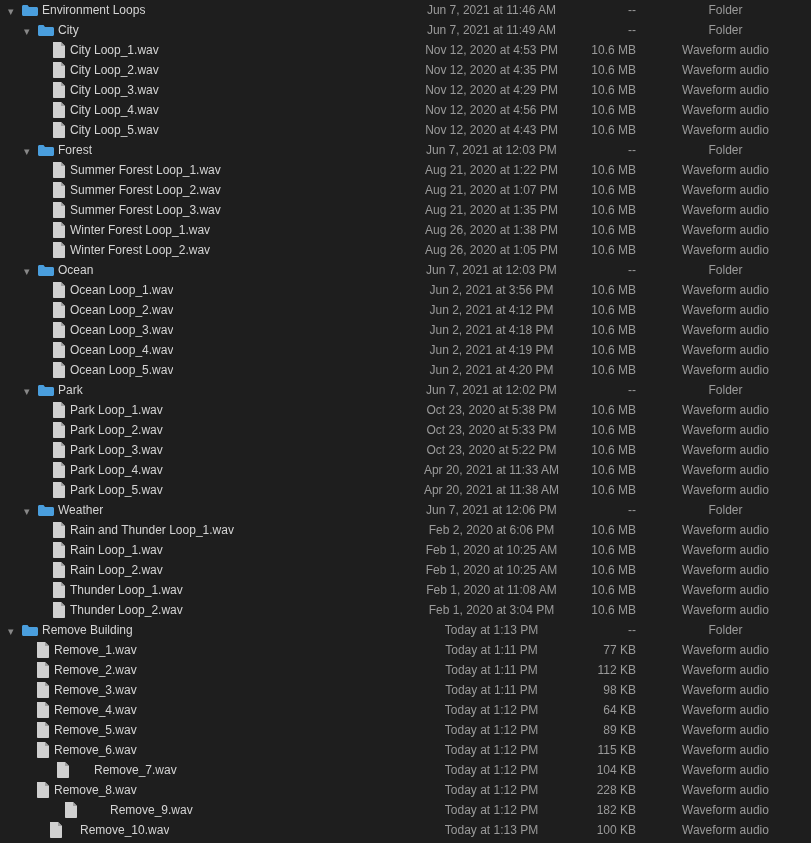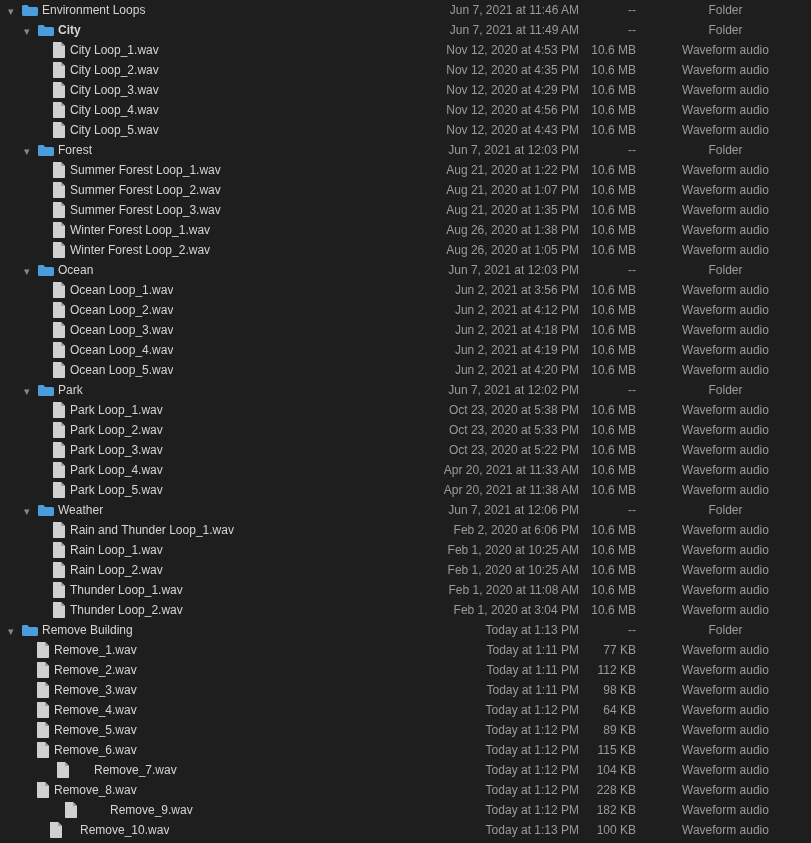--- a/index.html
+++ b/index.html
@@ -25,21 +25,21 @@
     .row-name {
       display: flex;
       align-items: center;
       flex: 0 0 400px;
       overflow: hidden;
       white-space: nowrap;
     }
     .row-date {
       flex: 0 0 175px;
       color: #9a9a9a;
-      text-align: right;
+      text-align: center;
       white-space: nowrap;
       overflow: hidden;
     }
     .row-size {
       flex: 0 0 65px;
       color: #9a9a9a;
       text-align: right;
       padding-right: 8px;
       white-space: nowrap;
     }
@@ -112,21 +112,21 @@
       <div class="row-date">Jun 7, 2021 at 11:46 AM</div>
       <div class="row-size">--</div>
       <div class="row-kind">Folder</div>
     </div>
     <div class="row">
       <div class="row-name" style="padding-left: 20px;">
         <span class="triangle triangle-down"></span>
         <span class="folder-icon"><svg viewBox="0 0 16 13" fill="none" xmlns="http://www.w3.org/2000/svg">
     <path d="M0 2.5C0 1.67 0.67 1 1.5 1H5.5L7 3H14.5C15.33 3 16 3.67 16 4.5V10.5C16 11.33 15.33 12 14.5 12H1.5C0.67 12 0 11.33 0 10.5V2.5Z" fill="#4a9edd"></path>
   </svg></span>
-        <span class="name-text" style="font-weight: 700;">City</span>
+        <span class="name-text" style="font-weight: 400;">City</span>
       </div>
       <div class="row-date">Jun 7, 2021 at 11:49 AM</div>
       <div class="row-size">--</div>
       <div class="row-kind">Folder</div>
     </div>
     <div class="row">
       <div class="row-name" style="padding-left: 36px;">
         <span class="spacer"></span>
         <span class="file-icon"><svg viewBox="0 0 14 16" fill="none" xmlns="http://www.w3.org/2000/svg">
     <path d="M1 0H9L13 4V15C13 15.55 12.55 16 12 16H2C1.45 16 1 15.55 1 15V0Z" fill="#d0d0d0"></path>

